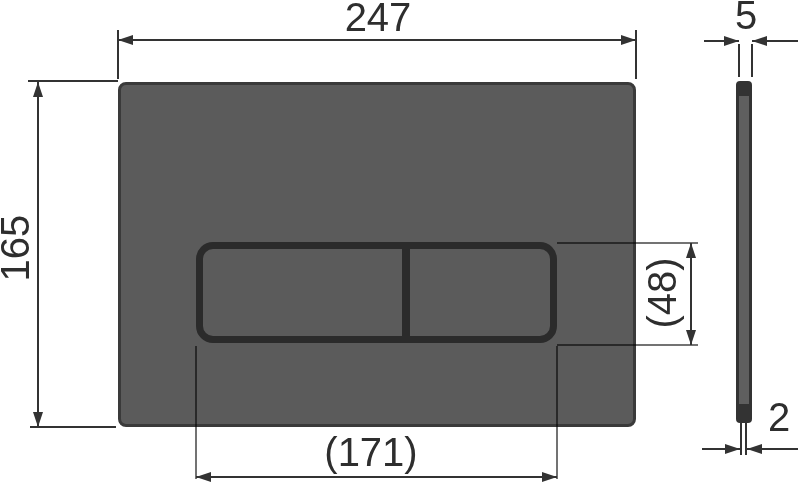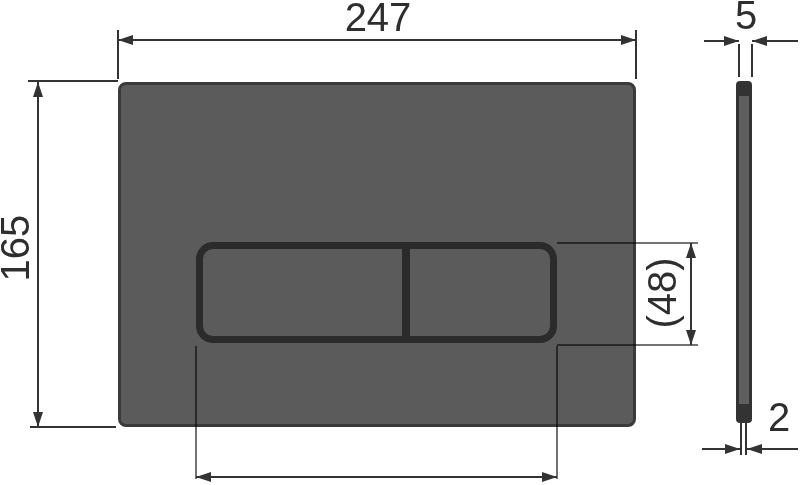--- a/index.html
+++ b/index.html
@@ -86,20 +86,21 @@
   <div class="ln" style="left:37px;top:82px;width:2px;height:345px;"></div>
   <div class="arr pt-up" style="left:33px;top:82px;"></div>
   <div class="arr pt-down" style="left:33px;top:412px;"></div>
   <div class="dim rot" style="left:15px;top:248px;">165</div>
 
   <div class="ln over" style="left:195px;top:346px;width:2px;height:133px;"></div>
   <div class="ln over" style="left:556px;top:346px;width:2px;height:133px;"></div>
   <div class="ln" style="left:196px;top:476px;width:361px;height:2px;"></div>
   <div class="arr pt-left" style="left:196px;top:472px;"></div>
   <div class="arr pt-right" style="left:542px;top:472px;"></div>
+  <div class="dim" style="left:371px;top:452px;">(171)</div>
 
   <div class="ln over" style="left:557px;top:242px;width:141px;height:2px;"></div>
   <div class="ln over" style="left:557px;top:344px;width:141px;height:2px;"></div>
   <div class="ln" style="left:690px;top:243px;width:2px;height:102px;"></div>
   <div class="arr pt-up" style="left:686px;top:243px;"></div>
   <div class="arr pt-down" style="left:686px;top:330px;"></div>
   <div class="dim rot" style="left:662px;top:293px;">(48)</div>
 
   <div class="abs button-outline"></div>
   <div class="abs button-divider"></div>

